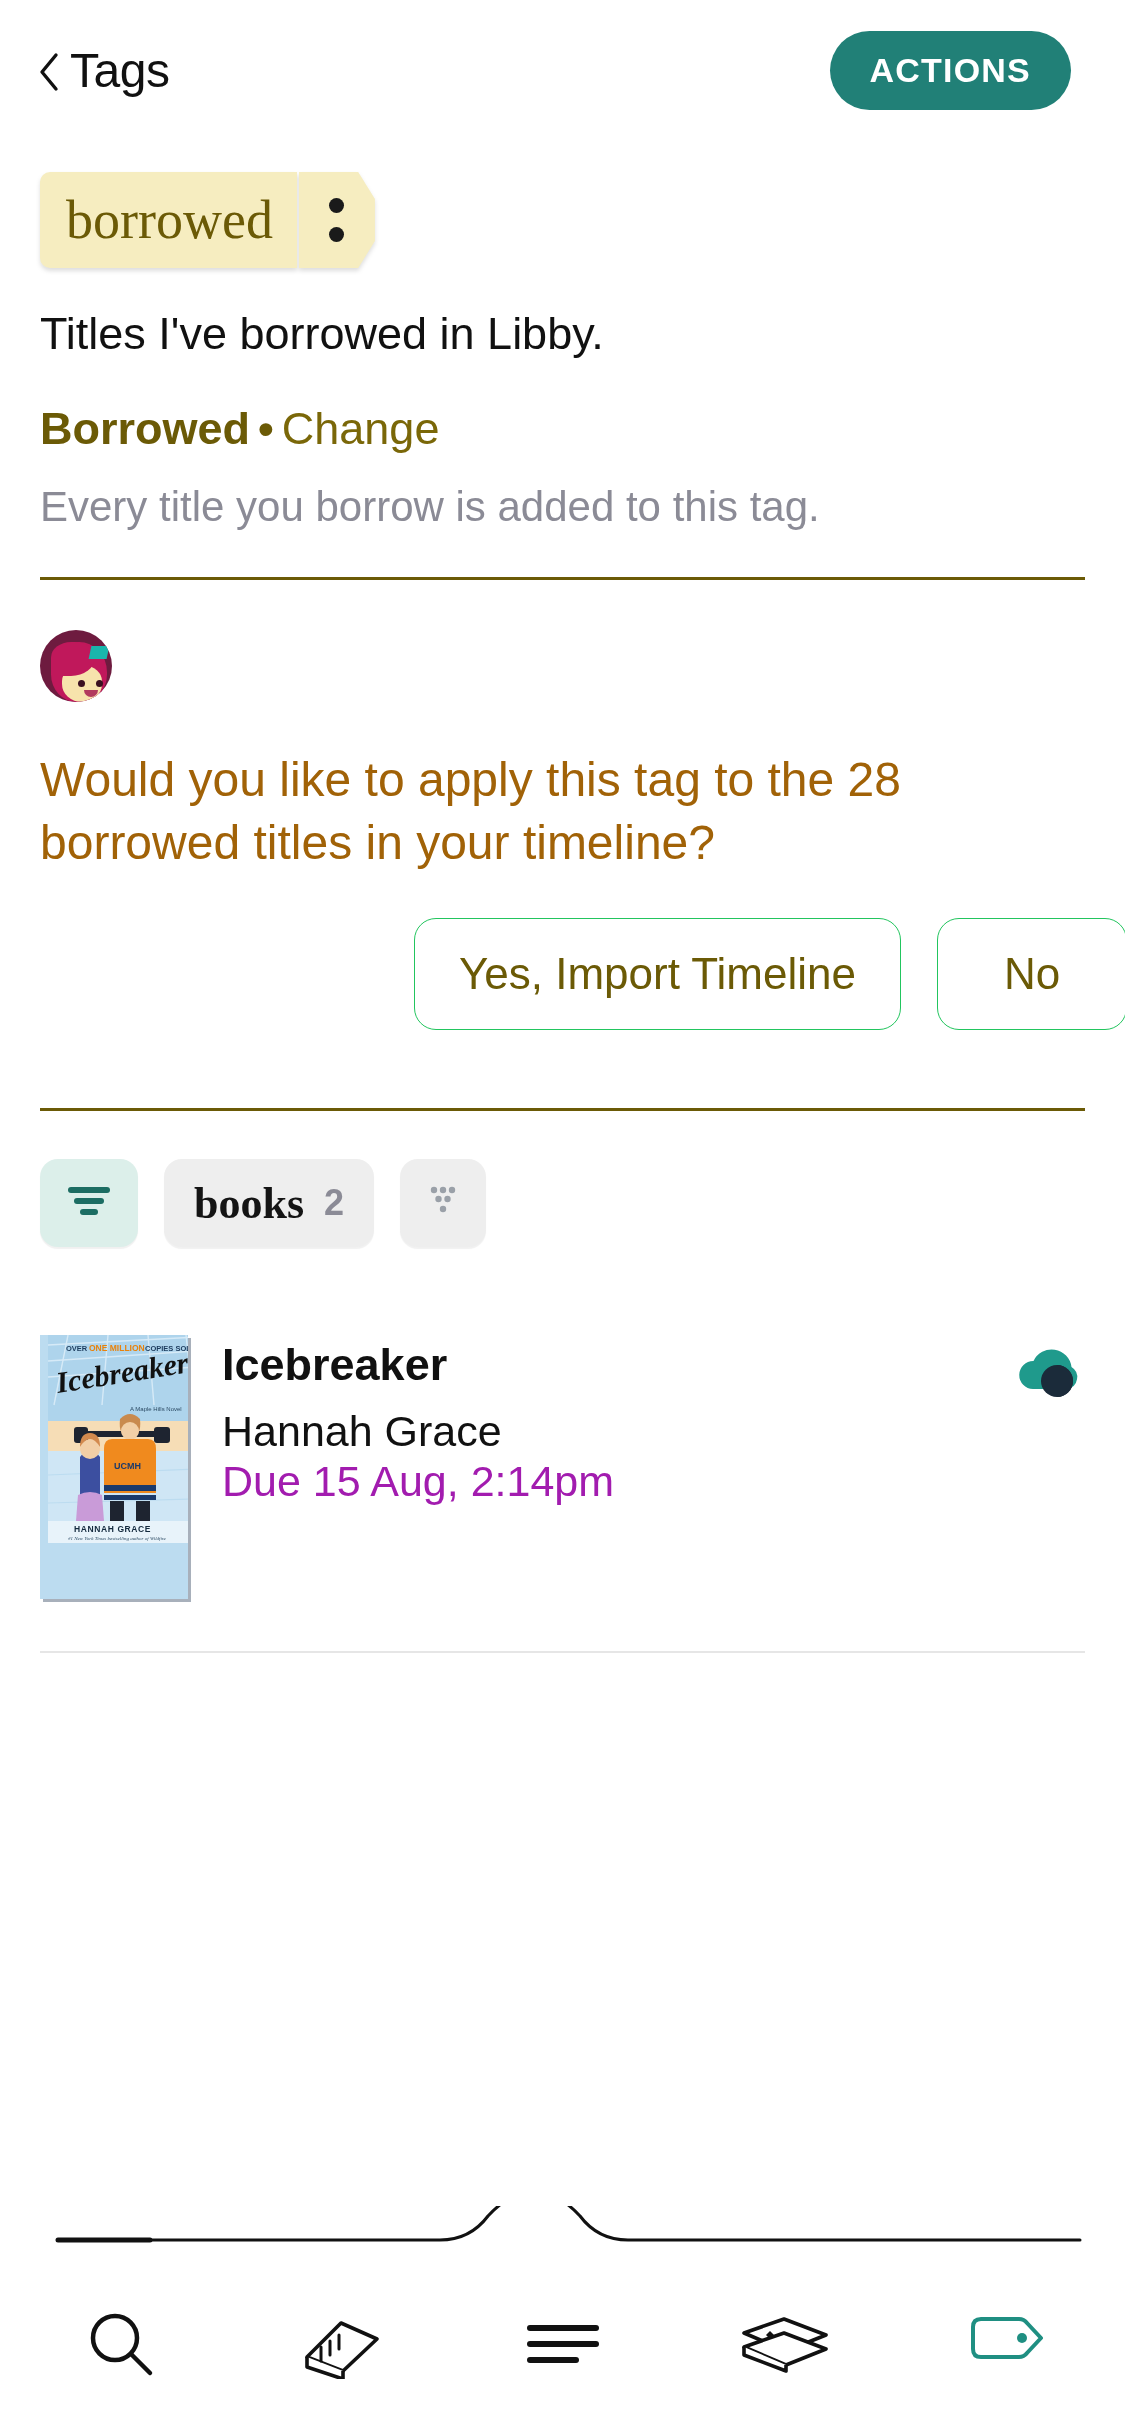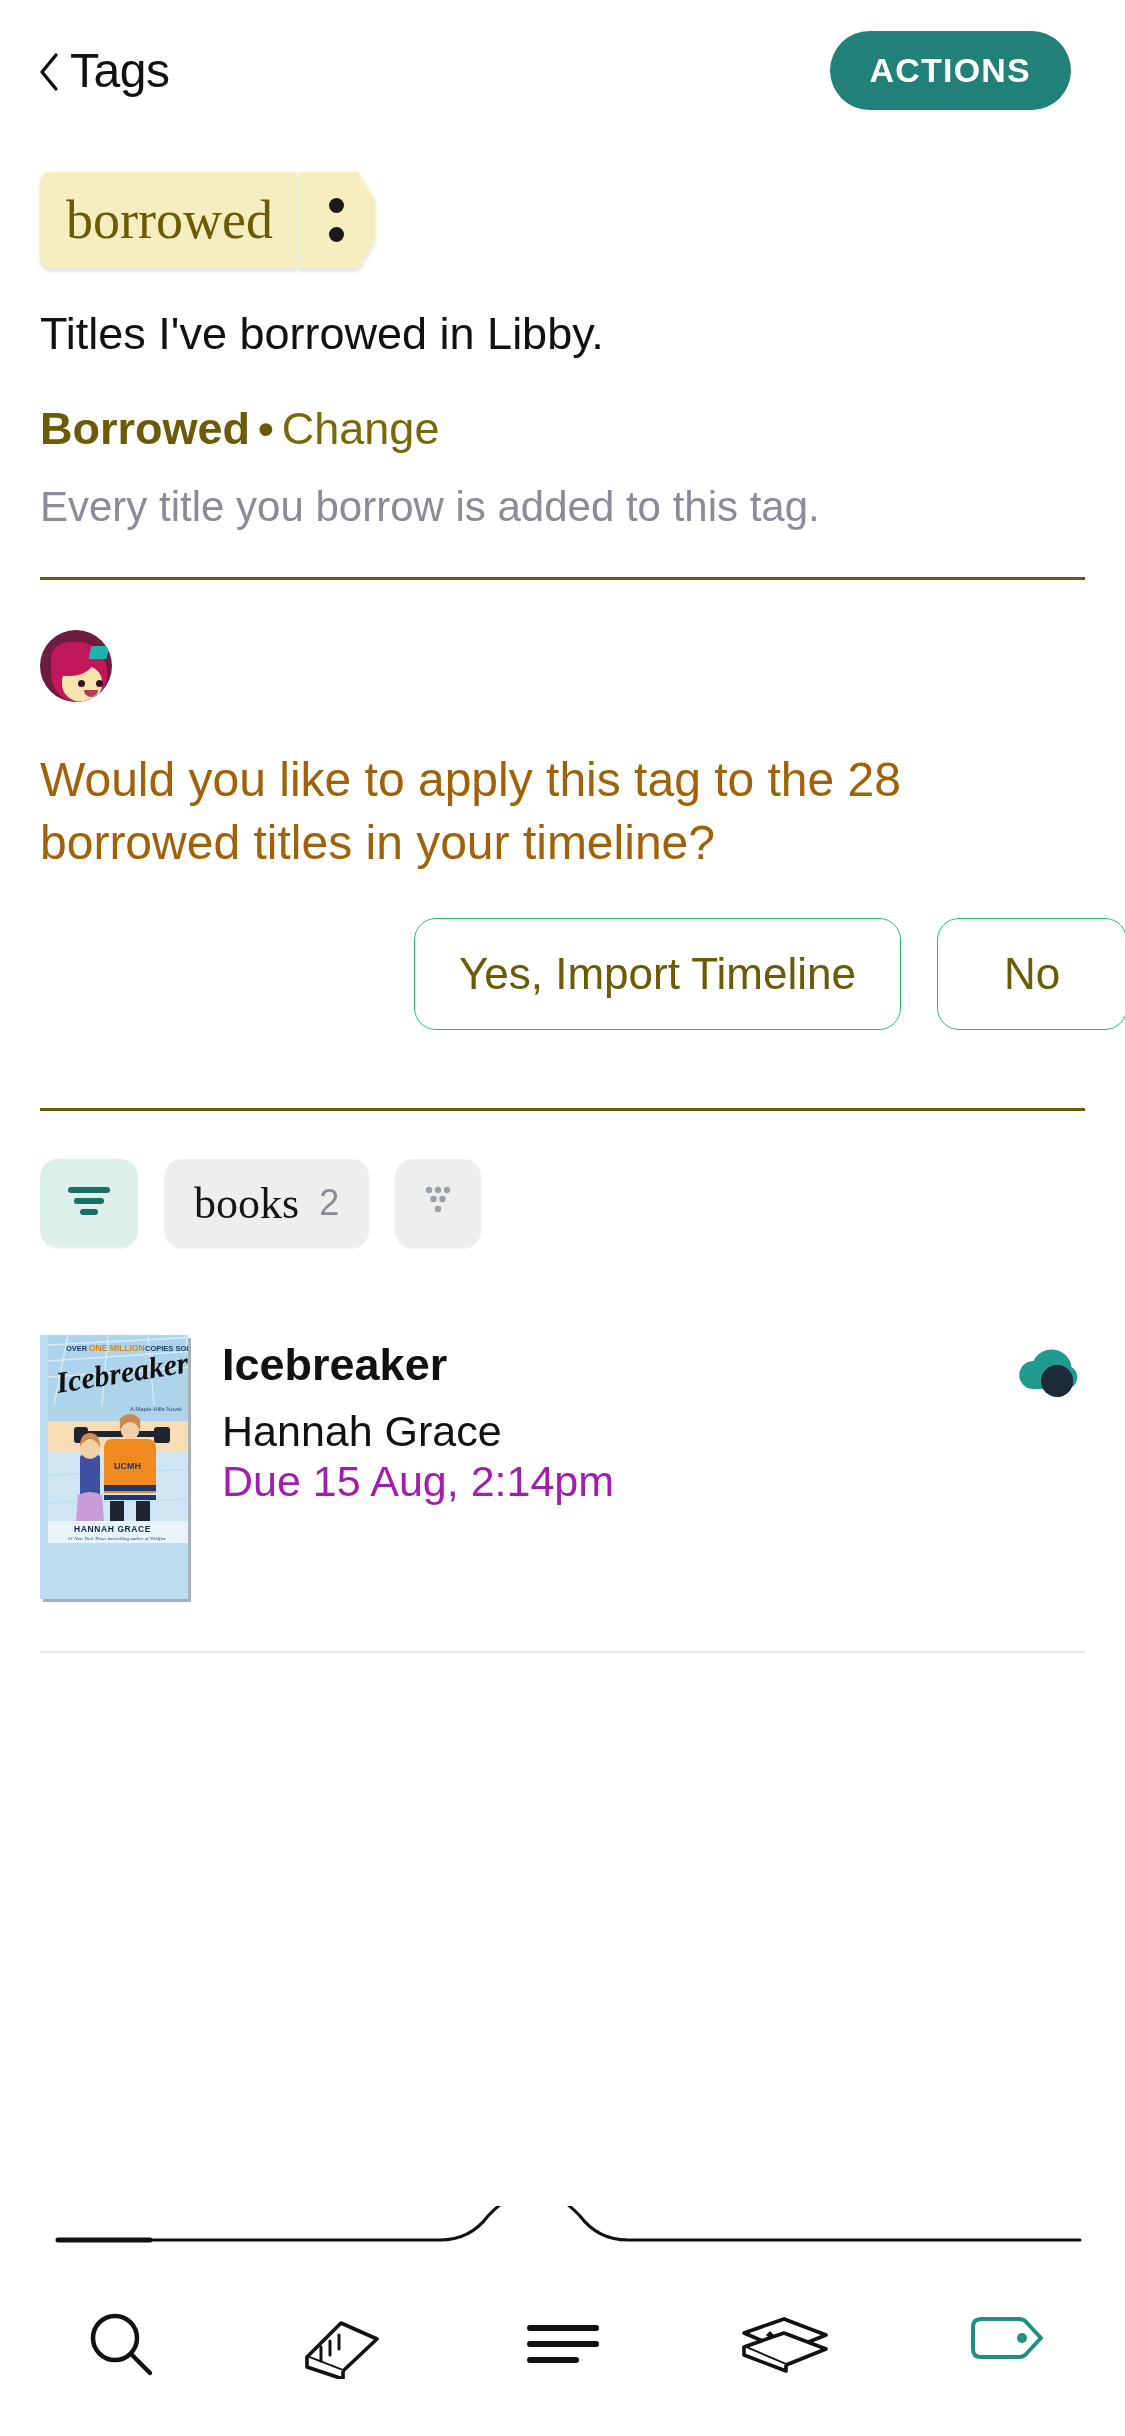--- a/index.html
+++ b/index.html
@@ -249,20 +249,21 @@
   .chip {
     background: #eeeeee;
     border-radius: 18px;
     height: 88px;
     display: flex;
     align-items: center;
     gap: 20px;
     padding: 0 30px;
     cursor: pointer;
     box-shadow: 0 2px 1px rgba(0,0,0,0.06);
+    font-weight: bold;
   }
   .chip.icon-chip {
     background: #dcefea;
     width: 98px;
     justify-content: center;
     padding: 0;
   }
   .chip-label {
     font-family: "Liberation Serif", serif;
     font-size: 44px;

